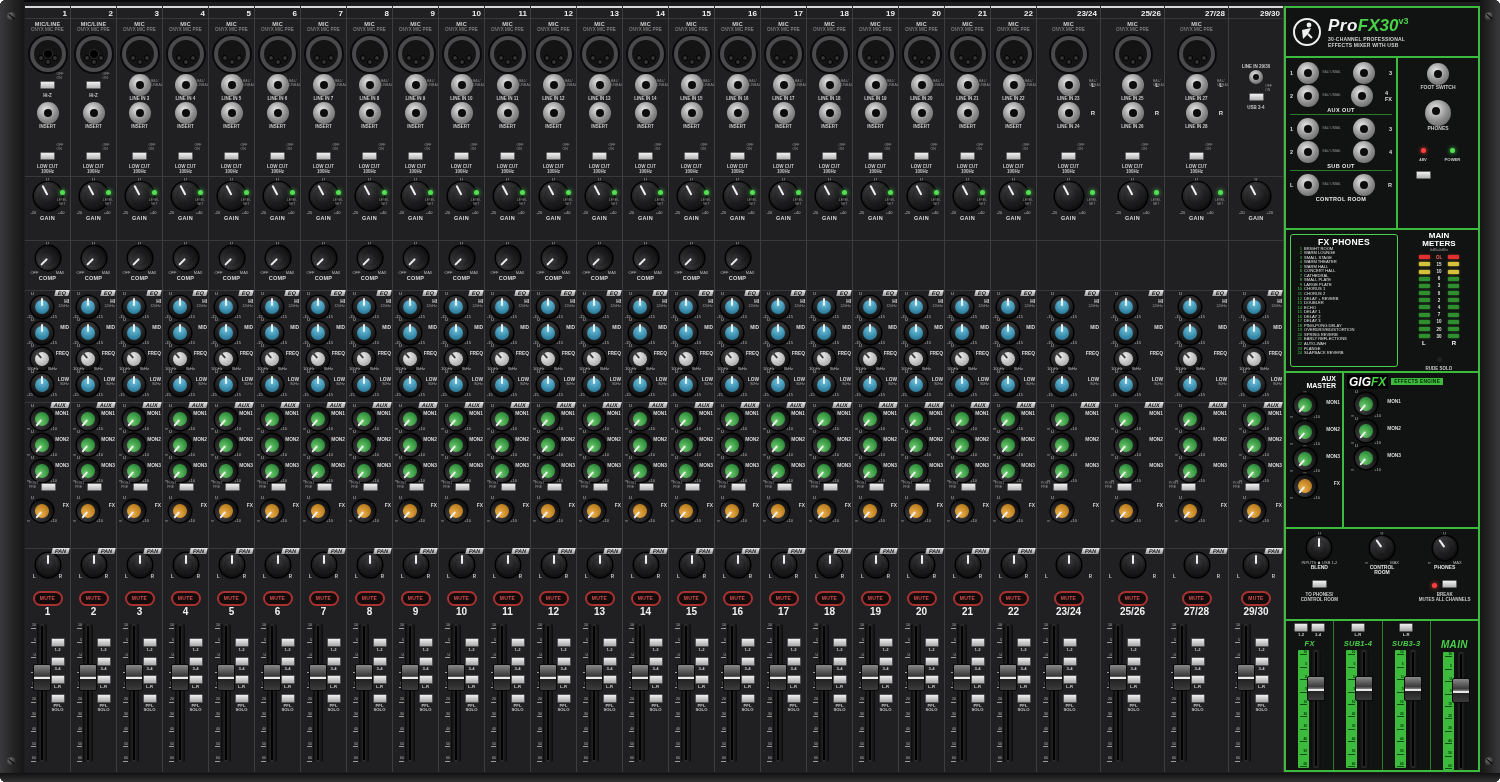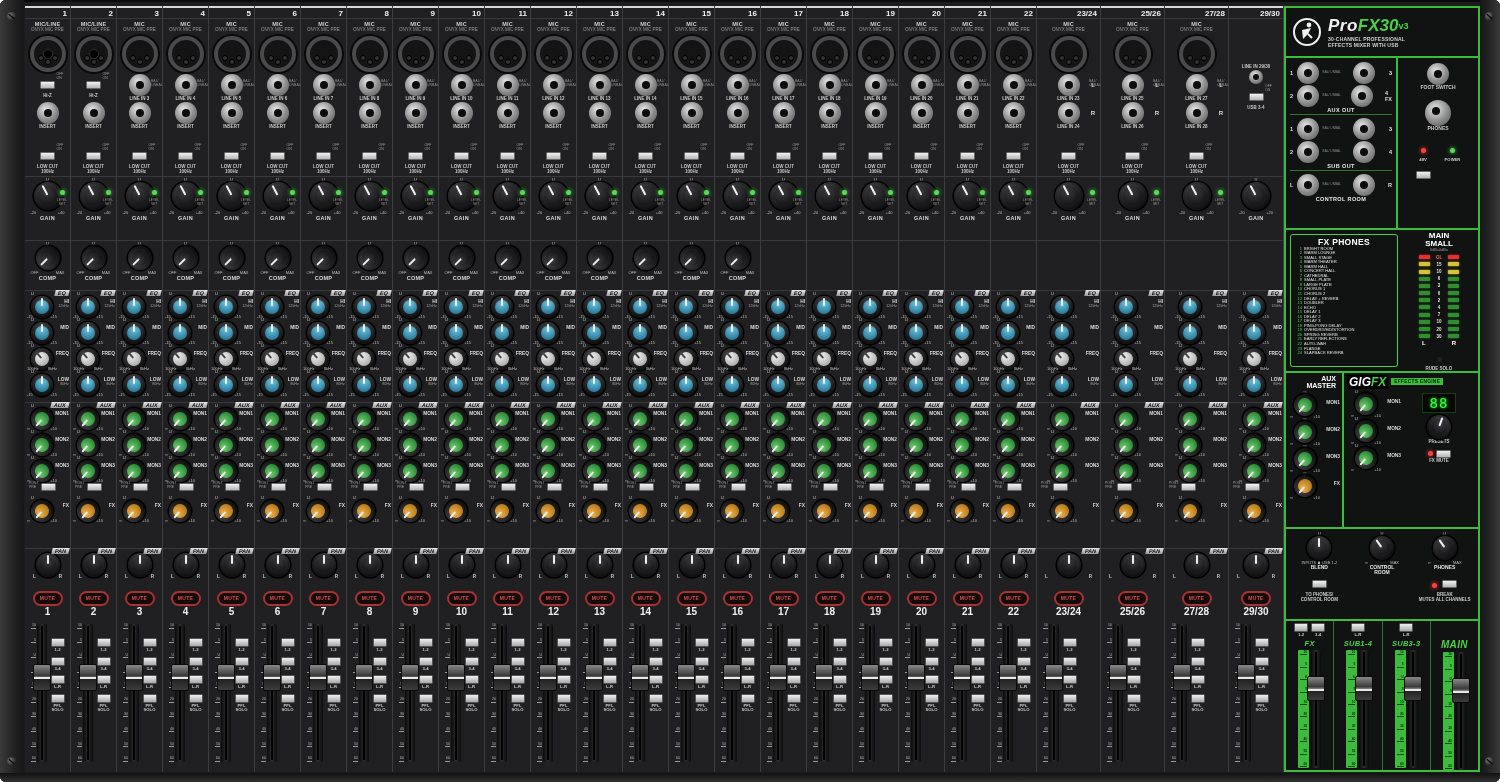--- a/index.html
+++ b/index.html
@@ -92,21 +92,21 @@
   .fcap::after { content:""; position:absolute; left:0; right:0; top:12px; height:2px; background:#e8e8e8; }
   .btncol { margin-left:2px; display:flex; flex-direction:column; gap:4px; padding-top:14px; width:17px; }
   .rbtn-w { text-align:center; }
   .rbtn { width:14px; height:9px; background:linear-gradient(#f0f0f0,#a8a8a8); border:1px solid #555; border-radius:1px; display:block; margin:0 auto; cursor:pointer; padding:0; }
   .rbtn-lab { font-size:4.2px; color:#c8c8c8; font-weight:bold; line-height:4.5px; margin-top:1px; }
 
   
   .master { position:absolute; left:1284px; top:6px; width:196px; height:766px; background:#111312; border:2px solid #3dbb3d; display:flex; flex-direction:column; }
   .msec { border-bottom:2px solid #3dbb3d; position:relative; }
   .m-logo { height:52px; display:flex; align-items:center; padding:4px 6px; gap:6px; }
-  .logo-line { display:flex; align-items:center; }
+  .logo-line { display:flex; align-items:flex-start; }
   .lp { color:#f2f2f2; font-size:17px; font-weight:bold; font-style:italic; letter-spacing:.5px; }
   .lf { color:#49d149; font-size:17px; font-weight:bold; font-style:italic; }
   .lv { color:#49d149; font-size:9px; font-weight:bold; }
   .tag { font-size:5px; color:#cfcfcf; font-weight:bold; letter-spacing:.2px; }
 
   .m-io { height:178px; display:flex; }
   .io-left { width:112px; border-right:2px solid #3dbb3d; padding:3px 4px; }
   .io-group { border-bottom:1px solid #2c7a2c; padding-bottom:1px; margin-bottom:2px; position:relative; }
   .io-grid { display:flex; flex-wrap:wrap; width:100%; }
   .io-jack { width:50%; display:flex; align-items:center; gap:2px; justify-content:center; position:relative; }
@@ -5634,21 +5634,21 @@
             <div class="fxp-item"><span class="n">19</span><span>OVERDRIVE/DISTORTION</span></div>
             <div class="fxp-item"><span class="n">20</span><span>SPRING REVERB</span></div>
             <div class="fxp-item"><span class="n">21</span><span>EARLY REFLECTIONS</span></div>
             <div class="fxp-item"><span class="n">22</span><span>AUTO-WAH</span></div>
             <div class="fxp-item"><span class="n">23</span><span>FLANGE</span></div>
             <div class="fxp-item"><span class="n">24</span><span>SLAPBACK REVERB</span></div>
           </div>
       </div>
       <div class="meters">
         <div class="mt1">MAIN</div>
-        <div class="mt1">SMALL</div>
+        <div class="mt1">METERS</div>
         <div class="mt-sub">0dB=0dBu</div>
         <div class="meter-rows">
             <div class="mrow r-red">
               <span class="mled"></span>
               <span class="mlab">OL</span>
               <span class="mled"></span>
             </div>
             <div class="mrow r-amber">
               <span class="mled"></span>
               <span class="mlab">15</span>
@@ -5786,30 +5786,20 @@
               <div class="mini-krow">
                 <div class="umark">U</div>
                 <div class="knob k-green" style="--rot: -140deg;"></div>
                 <div class="klab">MON3</div>
                 <div class="krange">
                   <span>∞</span>
                   <span>+10</span>
                 </div>
               </div>
             </div>
-          <div class="gig-right">
-            <div class="seg-display">88</div>
-            <div class="knob sm presets-knob" style="--rot:20deg;"></div>
-            <div class="tlabel">PRESETS</div>
-            <div class="fxmute-row">
-              <span class="led on-red"></span>
-              <span class="switch"></span>
-            </div>
-            <div class="tlabel">FX MUTE</div>
-          </div>
         </div>
       </div>
     </div>
 
     <div class="msec m-mon">
       <div class="mon-block">
         <div class="umark">U</div>
         <div class="knob sm" style="--rot:0deg;"></div>
         <div class="blend-scale">
             <span>INPUTS</span>

